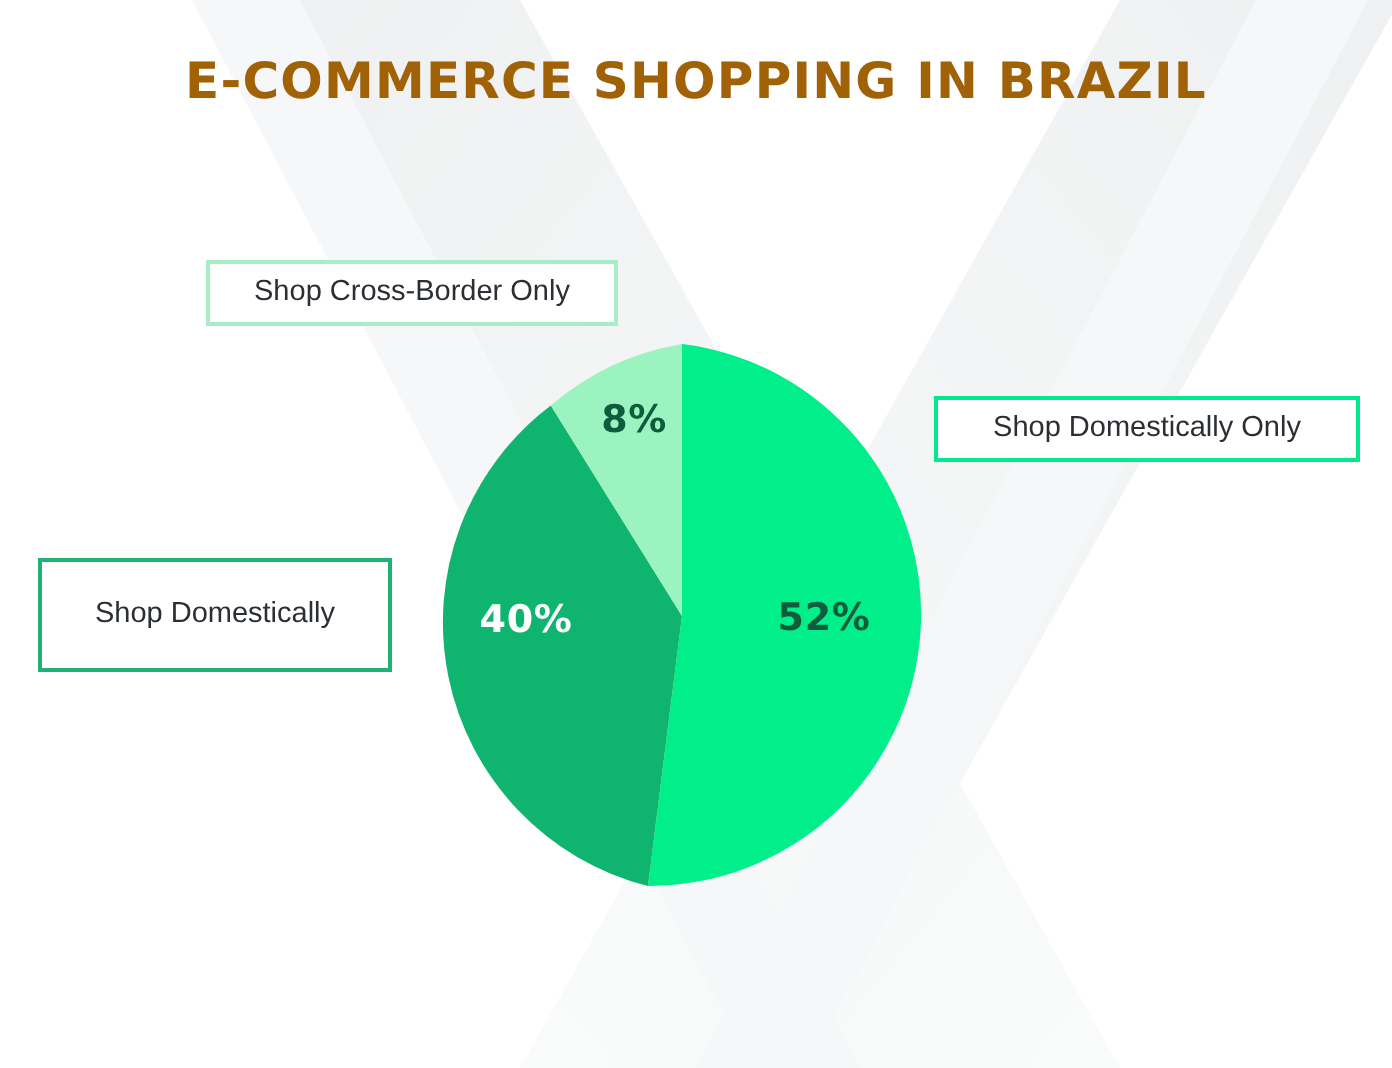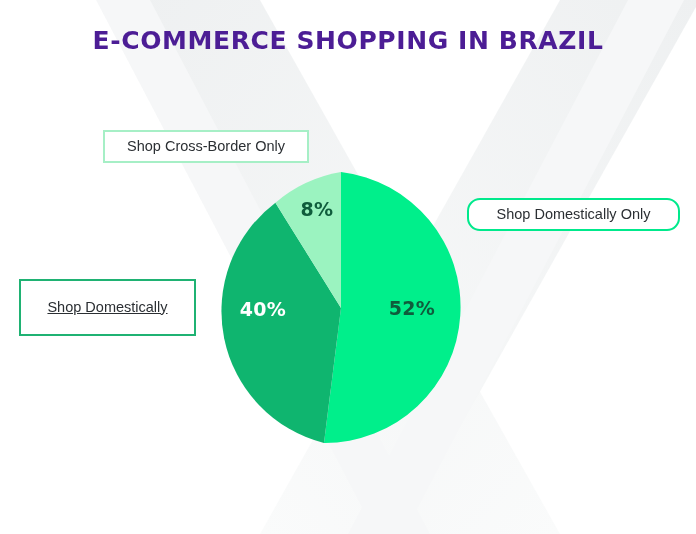--- a/index.html
+++ b/index.html
@@ -38,21 +38,21 @@
   .chart-title {
     position: absolute;
     left: 0;
     top: 26px;
     width: 696px;
     text-align: center;
     font-family: "DejaVu Sans", sans-serif;
     font-size: 25px;
     font-weight: bold;
     letter-spacing: 0.6px;
-    color: #4c1d95;
+    color: #a16207;
     z-index: 5;
     white-space: nowrap;
   }
 
   
   .pie-wrap {
     position: absolute;
     left: 205px;
     top: 172px;
     width: 272px;
@@ -89,21 +89,20 @@
     left: 103px;
     top: 130px;
     width: 206px;
     height: 33px;
   }
   .callout-domestic-cross {
     left: 19px;
     top: 279px;
     width: 177px;
     height: 57px;
-    text-decoration: underline;
   }
   .callout-domestic-only {
     left: 467px;
     top: 198px;
     width: 213px;
     height: 33px;
   }
   .callout-line2 { display: block; }
 </style>
 </head>
@@ -152,17 +151,17 @@
   <div class="callout callout-cross-border" style="border-color:#a6efc6;">
     <span>Shop Cross-Border Only</span>
   </div>
 
   <div class="callout callout-domestic-cross" style="border-color:#1fb273;">
     <span>
       <span class="callout-line2">Shop Domestically</span>
     </span>
   </div>
 
-  <div class="callout callout-domestic-only" style="border-color:#00e98c;border-radius:13px;">
+  <div class="callout callout-domestic-only" style="border-color:#00e98c;">
     <span>Shop Domestically Only</span>
   </div>
 
 </div>
 
 </body></html>

